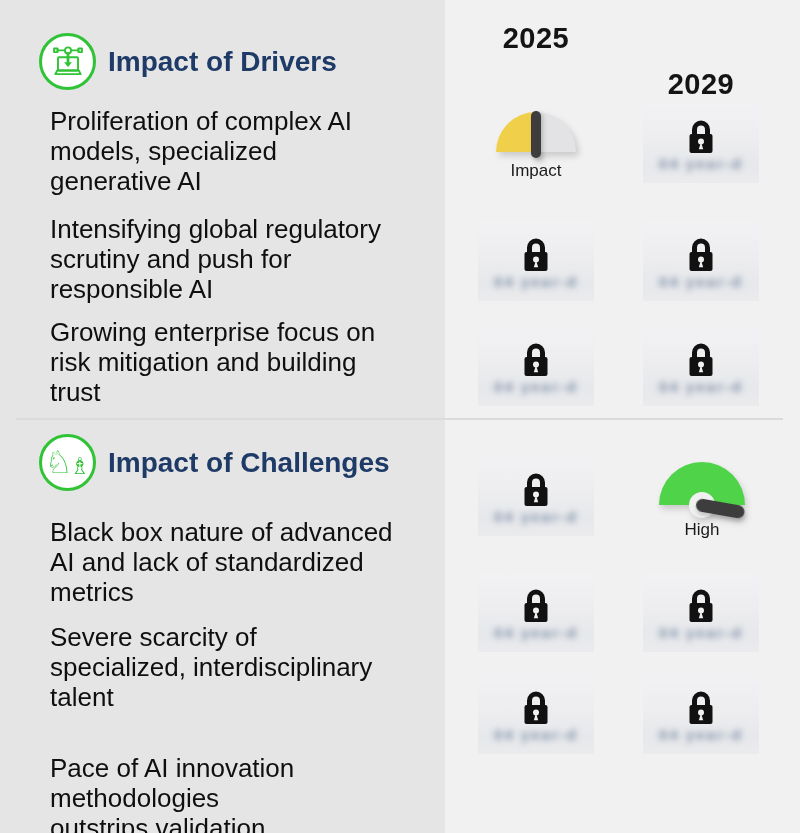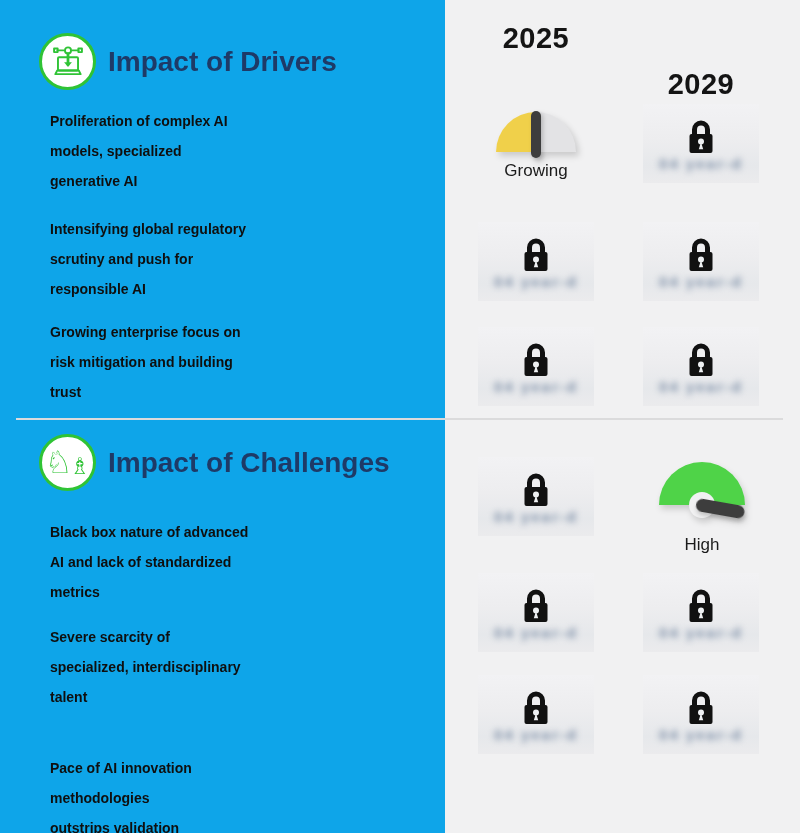--- a/index.html
+++ b/index.html
@@ -1,39 +1,39 @@
 <!DOCTYPE html>
 <html><head>
 <meta charset="utf-8">
 <style>
   html,body { margin:0; padding:0; background:#fff; }
   .stage {
     position:relative; width:800px; height:833px; overflow:hidden;
-    background:#0ea5e9; font-family:"Liberation Sans", sans-serif;
+    background:#e5e5e5; font-family:"Liberation Sans", sans-serif;
   }
   .panel { position:absolute; left:445px; top:0; width:355px; height:833px; background:#f1f1f2; }
   .divider { position:absolute; left:16px; top:418px; width:767px; height:2px; background:#dbdbdc; }
 
   .col-header {
     position:absolute; top:22px; width:140px; text-align:center;
     font-size:29px; font-weight:700; color:#141414; letter-spacing:.5px;
   }
   .h2025 { left:466px; } .h2029 { left:631px;margin-top:46px; }
 
   .section-title { position:absolute; left:39px; display:flex; align-items:center; gap:12px; }
   .icon-circle {
     width:57px; height:57px; box-sizing:border-box; border:3px solid #2fc335; border-radius:50%;
     display:flex; align-items:center; justify-content:center; flex:0 0 auto; background:#fff;
   }
   .title-text { font-size:28px; font-weight:700; color:#1e3a67; white-space:nowrap; }
   .chess { color:#2fc335; line-height:1; display:flex; align-items:flex-end; }
   .chess .kn { font-size:31px; } .chess .bi { font-size:23px; margin-left:-3px; }
 
   .row-text { position:absolute; left:50px; width:370px; color:#0f0f0f; }
-  .row-text div { font-size:14px; font-weight:700; line-height:30px; white-space:nowrap; }
+  .row-text div { font-size:26px; font-weight:400; line-height:30px; white-space:nowrap; }
 
   .lock-cell {
     position:absolute; width:116px; height:79px; overflow:hidden;
     background:linear-gradient(180deg,#f2f2f4 0%, #ededef 45%, #e6e8eb 78%, #ebebed 100%);
   }
   .blurline {
     position:absolute; left:0; right:0; bottom:11px; text-align:center;
     font-size:15px; font-weight:700; color:#7f90a8; filter:blur(3px); letter-spacing:2px;
   }
   .lock-svg { position:absolute; left:50%; top:14px; transform:translateX(-50%); }
@@ -53,21 +53,21 @@
   .needle-up {
     position:absolute; left:50%; bottom:-6px; width:10px; height:47px; margin-left:-5px;
     border-radius:6px; background:#3d3d3d; filter:drop-shadow(2px 2px 2px rgba(0,0,0,.2));
   }
   .needle-right {
     position:absolute; left:50%; bottom:-7px; width:49px; height:13px; margin-left:-6px;
     border-radius:7px; background:#3d3d3d; transform-origin:7px 50%; transform:rotate(10deg);
     filter:drop-shadow(1px 3px 2px rgba(0,0,0,.2));
   }
   .gauge-label { margin-top:9px; font-size:17px; font-weight:400; color:#1b1b1b; }
-  .gauge.highg .gauge-label { margin-top:30px; }
+  .gauge.highg .gauge-label { margin-top:15px; }
 </style>
 </head>
 <body>
 
 <div class="stage">
 
   <div class="panel"></div>
 
   <div class="col-header h2025">2025</div>
   <div class="col-header h2029">2029</div>
@@ -129,21 +129,21 @@
   <div class="row-text" style="top:734px;margin-top:19px;">
     <div>Pace of AI innovation</div>
     <div>methodologies</div>
     <div>outstrips validation</div>
   </div>
 
   <div class="gauge" style="left:476px; top:112px;">
     <div class="arc medium">
       <div class="needle-up"></div>
     </div>
-    <div class="gauge-label">Growing</div>
+    <div class="gauge-label">Impact</div>
   </div>
 
   <div class="gauge highg" style="left:642px; top:462px;">
     <div class="arc high">
       <div class="hole"></div>
       <div class="needle-right"></div>
     </div>
     <div class="gauge-label">High</div>
   </div>
 

